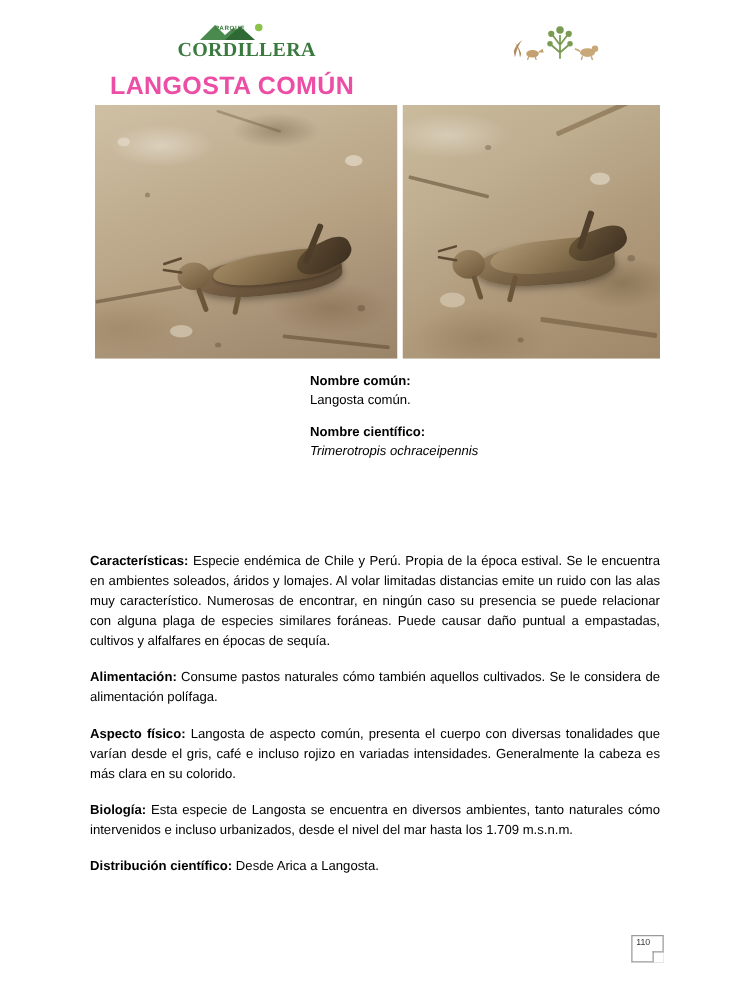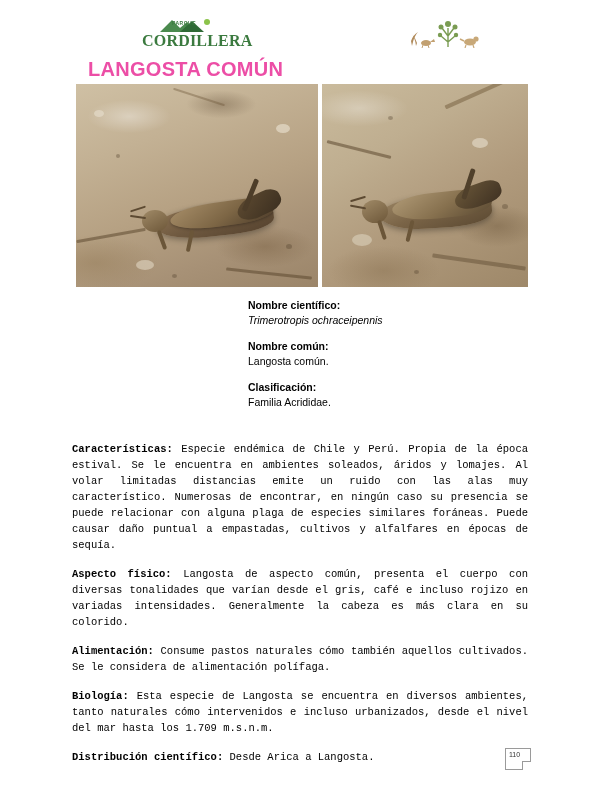--- a/index.html
+++ b/index.html
@@ -180,21 +180,21 @@
   
   .body {
     position: absolute;
     left: 72px;
     top: 430px;
     width: 456px;
     font-size: 10.5px;
     line-height: 16px;
     text-align: justify;
   }
-  .para { margin-bottom: 13px; font-family: Liberation Mono, monospace; }
+  .para { margin-bottom: 13px; }
   .para b { font-weight: bold; }
 
   
   .page-number-box {
     position: absolute;
     left: 505px;
     top: 748px;
     width: 26px;
     height: 22px;
     border: 1px solid #9a9a9a;
@@ -310,36 +310,32 @@
       <div class="leg" style="left:22px; top:40px; width:4px; height:20px; transform:rotate(-18deg);"></div>
       <div class="leg" style="left:50px; top:40px; width:4px; height:22px; transform:rotate(14deg);"></div>
       <div class="antenna" style="left:-8px; top:18px; width:16px; height:2px; transform:rotate(-16deg);"></div>
       <div class="antenna" style="left:-8px; top:26px; width:16px; height:2px; transform:rotate(10deg);"></div>
     </div>
   </div>
 </div>
 
 <div class="fields">
   <div class="field">
+    <div class="field-label">Nombre común:</div>
+    <div class="field-value">Langosta común.</div>
+  </div>
+  <div class="field">
     <div class="field-label">Nombre científico:</div>
     <div class="field-value italic">Trimerotropis ochraceipennis</div>
   </div>
-  <div class="field">
-    <div class="field-label">Nombre común:</div>
-    <div class="field-value">Langosta común.</div>
-  </div>
-  <div class="field">
-    <div class="field-label">Clasificación:</div>
-    <div class="field-value">Familia Acrididae.</div>
-  </div>
 </div>
 
 <div class="body">
   <p class="para"><b>Características:</b><span> Especie endémica de Chile y Perú. Propia de la época estival. Se le encuentra en ambientes soleados, áridos y lomajes. Al volar limitadas distancias emite un ruido con las alas muy característico. Numerosas de encontrar, en ningún caso su presencia se puede relacionar con alguna plaga de especies similares foráneas. Puede causar daño puntual a empastadas, cultivos y alfalfares en épocas de sequía.</span></p>
+  <p class="para"><b>Alimentación:</b><span> Consume pastos naturales cómo también aquellos cultivados. Se le considera de alimentación polífaga.</span></p>
   <p class="para"><b>Aspecto físico:</b><span> Langosta de aspecto común, presenta el cuerpo con diversas tonalidades que varían desde el gris, café e incluso rojizo en variadas intensidades. Generalmente la cabeza es más clara en su colorido.</span></p>
-  <p class="para"><b>Alimentación:</b><span> Consume pastos naturales cómo también aquellos cultivados. Se le considera de alimentación polífaga.</span></p>
   <p class="para"><b>Biología:</b><span> Esta especie de Langosta se encuentra en diversos ambientes, tanto naturales cómo intervenidos e incluso urbanizados, desde el nivel del mar hasta los 1.709 m.s.n.m.</span></p>
   <p class="para"><b>Distribución científico:</b><span> Desde Arica a Langosta.</span></p>
 </div>
 
 <div class="page-number-box">
   <span>110</span>
 </div>
 
 </body></html>

